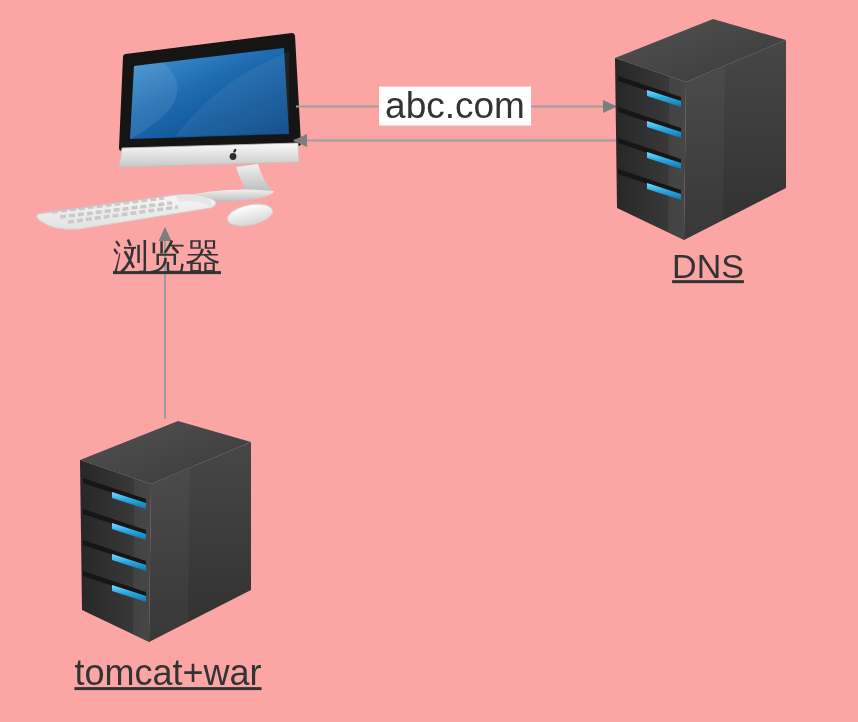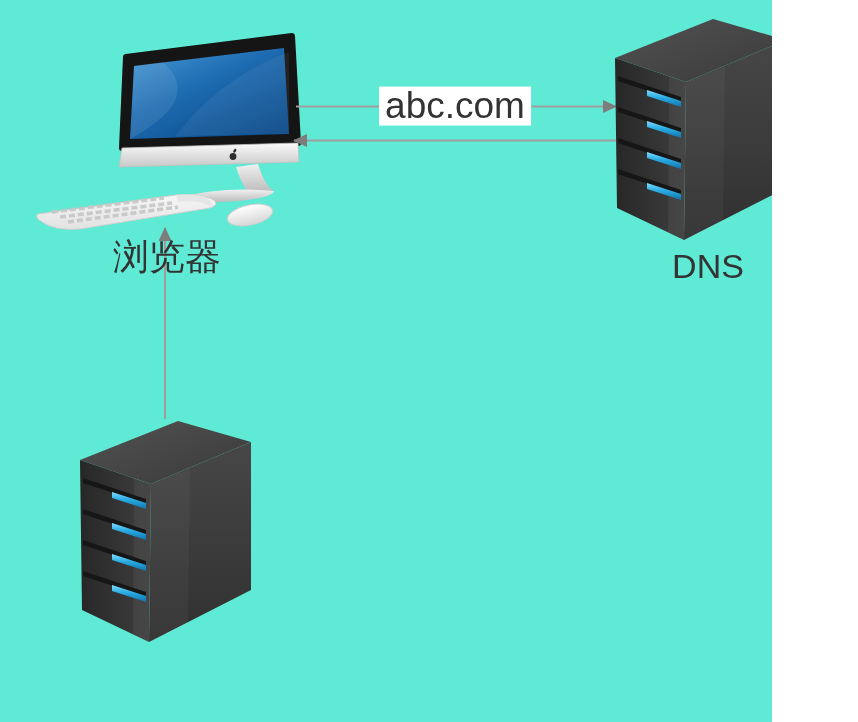--- a/index.html
+++ b/index.html
@@ -3,23 +3,23 @@
 <meta charset="utf-8">
 <style>
   html, body {
     margin: 0;
     padding: 0;
     background: #ffffff;
     font-family: "Liberation Sans", sans-serif;
   }
   .canvas {
     position: relative;
-    width: 772px;
+    width: 858px;
     height: 722px;
-    background: #5eead4;
+    background: #fca5a5;
     overflow: hidden;
   }
   .diagram-svg {
     position: absolute;
     left: 0;
     top: 0;
   }
   .lbl {
     position: absolute;
     transform: translate(-50%, -50%);
@@ -28,20 +28,21 @@
     line-height: 1.05;
     font-family: "Liberation Sans", sans-serif;
   }
   .edge-lbl {
     background: #ffffff;
     padding: 0 6px;
     font-size: 37px;
   }
   .node-lbl {
     font-size: 36px;
+    text-decoration: underline;
   }
   #lbl-abc   { left: 455px; top: 106px; }
   #lbl-ip    { left: 454px; top: 140px; }
   #lbl-browser { left: 167px; top: 257px; font-size: 36px; }
   #lbl-dns     { left: 708px; top: 267px; font-size: 34px; }
   #lbl-tomcat  { left: 168px; top: 673px; font-size: 36px; }
 </style>
 </head>
 <body>
 
@@ -151,13 +152,14 @@
       <line x1="165" y1="419" x2="165" y2="228" marker-end="url(#mArrow)"></line>
     </g>
 
     <use href="#server-tower" x="613" y="16"></use>
     <use href="#server-tower" x="78" y="418"></use>
   </svg>
 
   <div class="lbl edge-lbl" id="lbl-abc">abc.com</div>
   <div class="lbl node-lbl" id="lbl-browser">浏览器</div>
   <div class="lbl node-lbl" id="lbl-dns">DNS</div>
+  <div class="lbl node-lbl" id="lbl-tomcat">tomcat+war</div>
 </div>
 
 </body></html>

